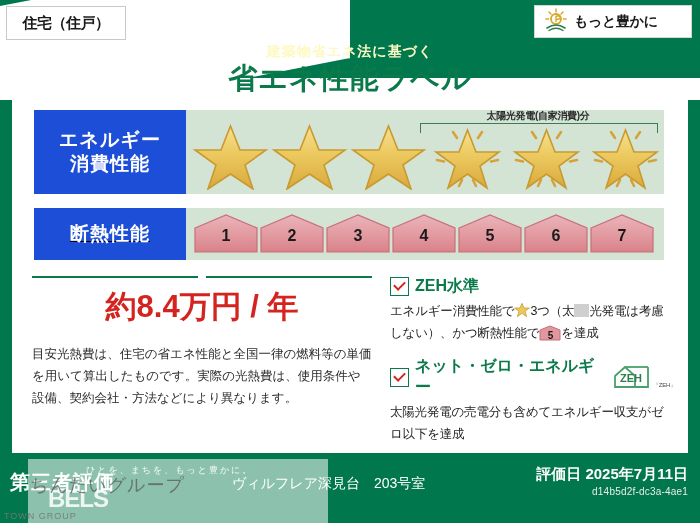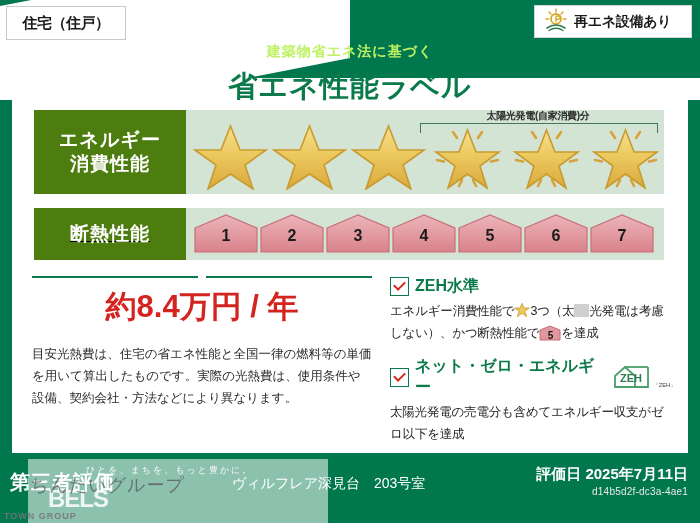--- a/index.html
+++ b/index.html
@@ -61,43 +61,43 @@
   #renew-badge .rb-text{
     font-size:14px;font-weight:bold;color:#1a1a1a;letter-spacing:-0.3px;
   }
 
   
   #title-block{
     position:absolute;left:0;top:44px;width:700px;
     text-align:center;z-index:4;
   }
   #title-sub{
-    font-size:14px;font-weight:bold;color:#bef264;
+    font-size:14px;font-weight:bold;color:#fef9c3;
     letter-spacing:1px;line-height:1.1;
   }
   #title-main{
     font-size:29px;font-weight:bold;color:#0b7a4a;
-    letter-spacing:1px;line-height:1.25;margin-top:9px;
+    letter-spacing:1px;line-height:1.25;margin-top:1px;
   }
 
   
   #card{
     position:absolute;left:12px;top:96px;
     width:676px;height:362px;
     background:#ffffff;
   }
 
   
   .perf-row{
     position:absolute;left:22px;
     display:flex;align-items:stretch;
   }
   .perf-label{
     width:152px;
-    background:#4d7c0f;
+    background:#1d4ed8;
     color:#ffffff;
     display:flex;flex-direction:column;
     align-items:center;justify-content:center;
     font-weight:bold;
     letter-spacing:1px;
   }
   .perf-label .l1{font-size:19px;line-height:1.28;}
 
   .perf-body{
     background:#d3e4d4;
@@ -244,21 +244,21 @@
     position:absolute;left:48px;bottom:10px;
     font-size:24px;font-weight:bold;color:rgba(255,255,255,0.85);
     letter-spacing:-1px;
   }
   #wm-tagline{
     position:absolute;left:86px;bottom:46px;
     font-size:9px;color:rgba(255,255,255,0.9);letter-spacing:2px;
   }
   #wm-town{
     position:absolute;left:4px;bottom:2px;
-    font-size:9px;color:rgba(120,120,120,0.9);letter-spacing:1px;font-weight:bold;
+    font-size:9px;color:rgba(120,120,120,0.9);letter-spacing:1px;
   }
   #wm-sub{
     position:absolute;left:30px;bottom:26px;
     font-size:18px;color:rgba(90,90,90,0.75);letter-spacing:1px;
   }
 </style>
 </head>
 <body>
 
 <div id="label-root">
@@ -281,21 +281,21 @@
           <line x1="20" y1="4" x2="18" y2="6"></line>
           <line x1="3" y1="11" x2="5.5" y2="11"></line>
           <line x1="23" y1="11" x2="20.5" y2="11"></line>
         </g>
         <circle cx="13" cy="11" r="5" fill="none" stroke="#d8a82a" stroke-width="1.8"></circle>
         <path d="M13 8 v6 M13 8 h2.5 a1.6 1.6 0 0 1 0 3.2 H13" fill="none" stroke="#d8a82a" stroke-width="1.4"></path>
         <path d="M4 20 q9 -6 18 0" fill="none" stroke="#2e7d4f" stroke-width="1.6" stroke-linecap="round"></path>
         <path d="M6 22.5 q7 -4.5 14 0" fill="none" stroke="#2e7d4f" stroke-width="1.4" stroke-linecap="round"></path>
       </svg>
     </span>
-    <span class="rb-text">再エネ設備あり</span>
+    <span class="rb-text">もっと豊かに</span>
   </div>
 
   <div id="title-block">
     <div id="title-sub">建築物省エネ法に基づく</div>
     <div id="title-main">省エネ性能ラベル</div>
   </div>
 
   <div id="card">
 
     <div class="perf-row" id="row-energy">

